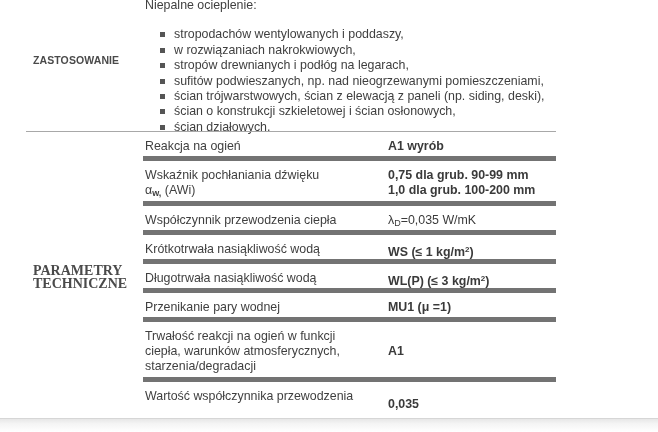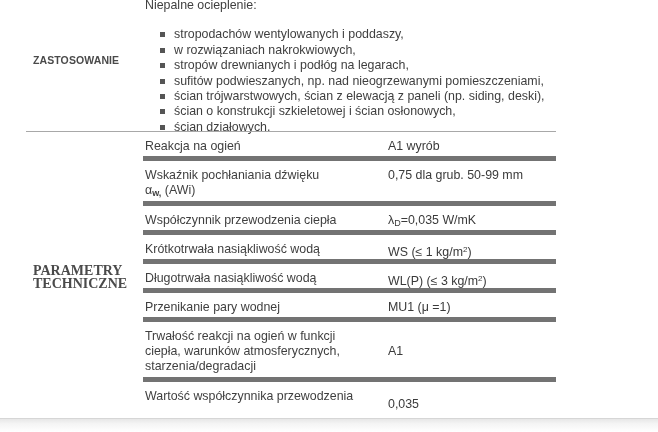--- a/index.html
+++ b/index.html
@@ -20,21 +20,21 @@
     .divider-section { position: absolute; left: 26px; top: 131px; width: 530px; height: 1px; background: #a8a8a8; }
 
     .params-label { position: absolute; left: 33px; top: 265px; font-size: 14px; line-height: 12.5px; font-weight: bold; color: #4a4a4a;
       font-family: Liberation Serif, serif; }
 
     .params-table { position: absolute; left: 143px; top: 132px; width: 413px; }
     .row { position: relative; border-bottom: 5px solid #737373; box-sizing: border-box; }
     .row:last-child { border-bottom: none; }
     .row .name { position: absolute; left: 2px; font-size: 12.4px; line-height: 15px; color: #3f3f3f;
       font-family: "Liberation Sans", sans-serif; }
-    .row .value { position: absolute; left: 245px; font-size: 12.4px; line-height: 15px; color: #3a3a3a; font-weight: normal;
+    .row .value { position: absolute; left: 245px; font-size: 12.4px; line-height: 15px; color: #3a3a3a; font-weight: bold;
       font-family: "Liberation Sans", sans-serif; }
     .sub { font-size: 9px; vertical-align: -2px; font-weight: bold; }
     .sup { font-size: 8px; vertical-align: 4px; }
 
     .bottom-bar { position: absolute; left: 0; top: 418px; width: 658px; height: 14px;
       background: linear-gradient(#e4e4e4, #f4f4f4 40%, #ffffff); }
     .bottom-bar::before { content: ""; position: absolute; left: 0; top: 0; width: 100%; height: 1px; background: #d6d6d6; }
   </style>
 </head>
 <body>
@@ -68,21 +68,22 @@
     <div class="row" style="height:29px">
       <div class="name" style="top:7px">Reakcja na ogień</div>
       <div class="value" style="top:7px">A1 wyrób</div>
     </div>
     <div class="row" style="height:45px">
       <div class="name" style="top:7px">
         <div>Wskaźnik pochłaniania dźwięku</div>
         <div><span>α</span><span class="sub">w,</span><span> (AWi)</span></div>
       </div>
       <div class="value" style="top:7px">
-        <div>0,75 dla grub. 50-99 mm</div>
+        <div>0,75 dla grub. 90-99 mm</div>
+        <div>1,0 dla grub. 100-200 mm</div>
       </div>
     </div>
     <div class="row" style="height:29px">
       <div class="name" style="top:7px">Współczynnik przewodzenia ciepła</div>
       <div class="value" style="top:7px;font-weight:normal"><span>λ</span><span class="sub" style="font-weight:normal">D</span><span>=0,035 W/mK</span></div>
     </div>
     <div class="row" style="height:29px">
       <div class="name" style="top:7px">Krótkotrwała nasiąkliwość wodą</div>
       <div class="value" style="top:7px"><span>WS (≤ 1 kg/m</span><span class="sup">2</span><span>)</span></div>
     </div>

